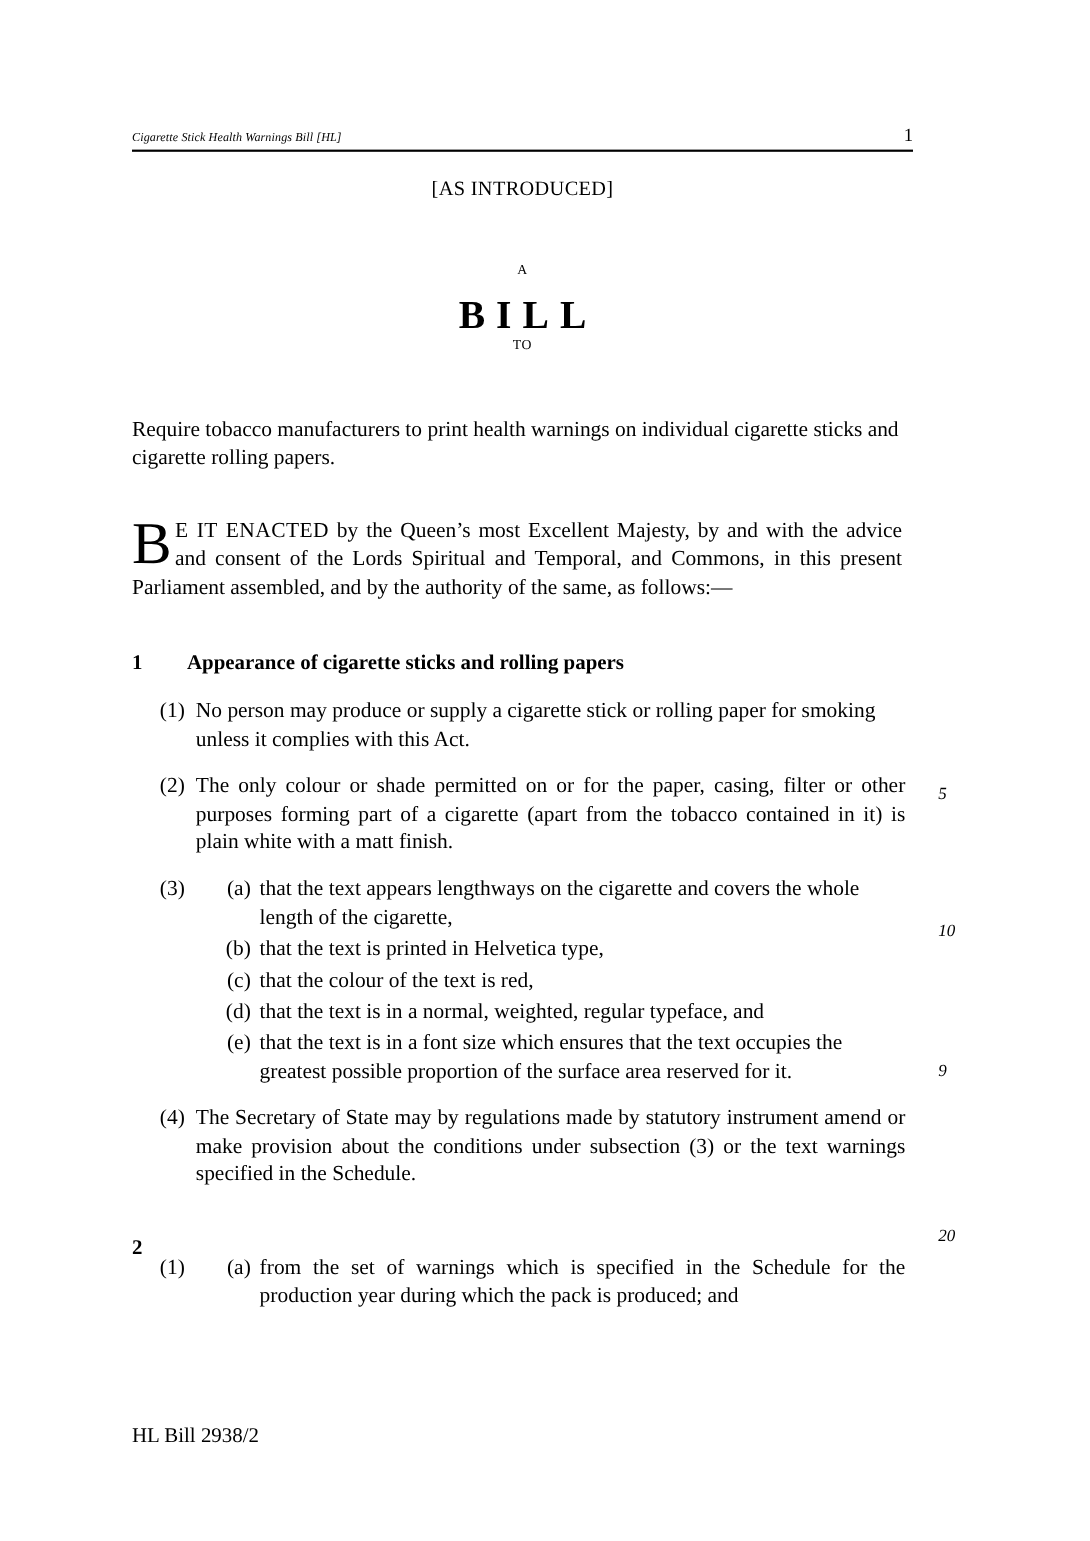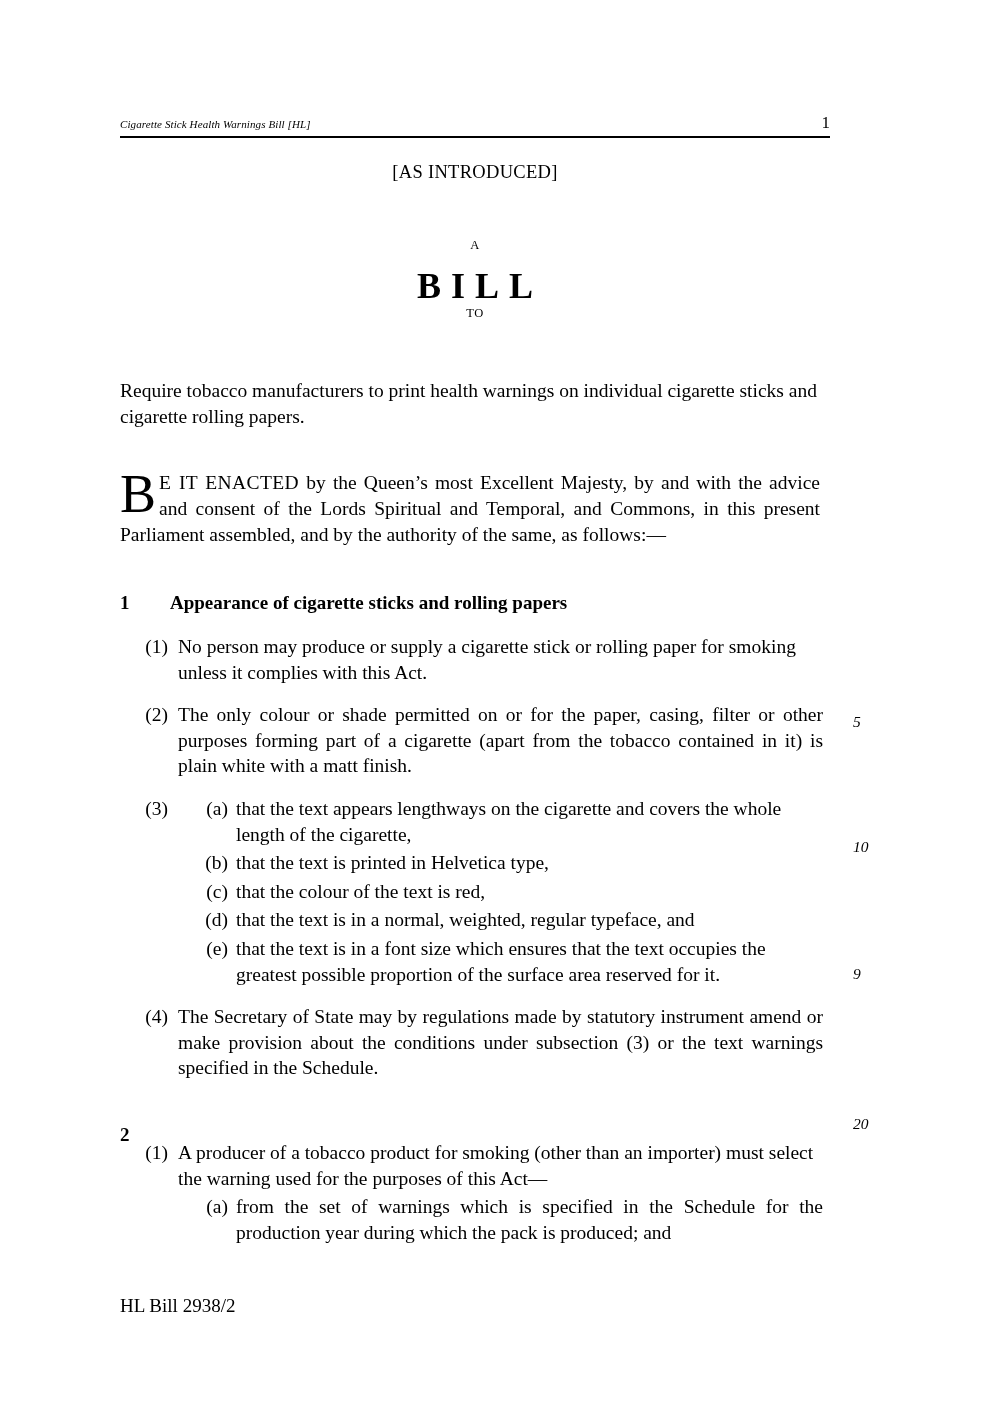--- a/index.html
+++ b/index.html
@@ -282,21 +282,20 @@
     </div>
 
     <div class="spacer-before-section"></div>
 
     <div class="section-heading">
       <span class="num">2</span>
     </div>
 
     <div class="subsection" style="margin-bottom:3px;">
       <span class="num">(1)</span>
-      <span class="text ragged">A producer of a tobacco product for smoking (other than an importer) must select the warning used for the purposes of this Act—</span>
     </div>
 
     <div class="para">
       <span class="num">(a)</span>
       <span class="text">from the set of warnings which is specified in the Schedule for the production year during which the pack is produced; and</span>
     </div>
 
   </div>
 
   <div class="line-number" style="top:714px;">5</div>

